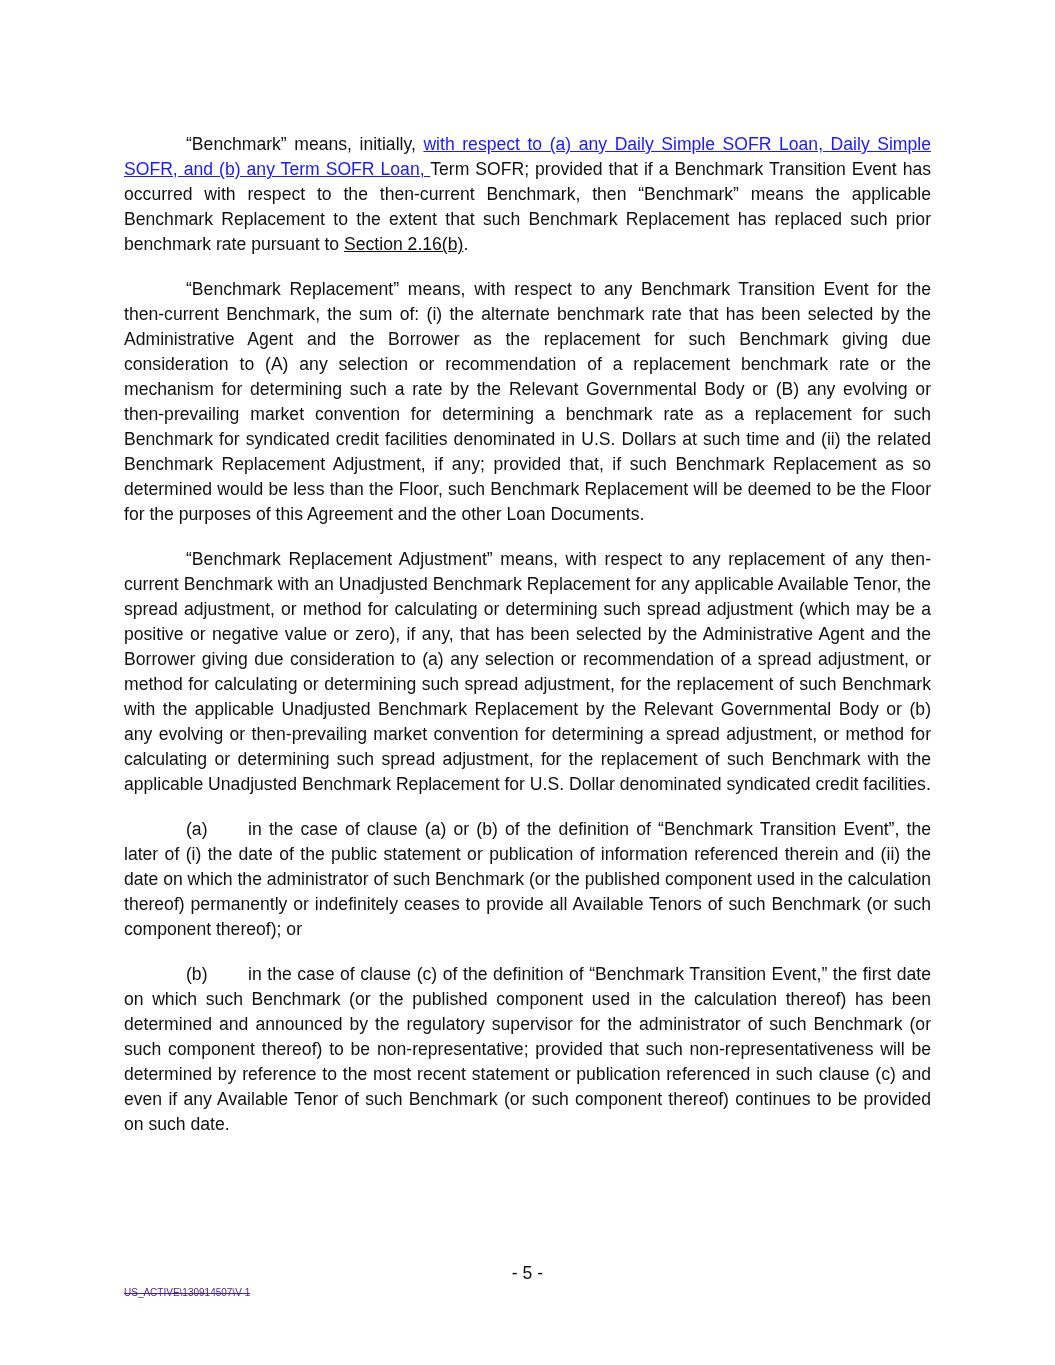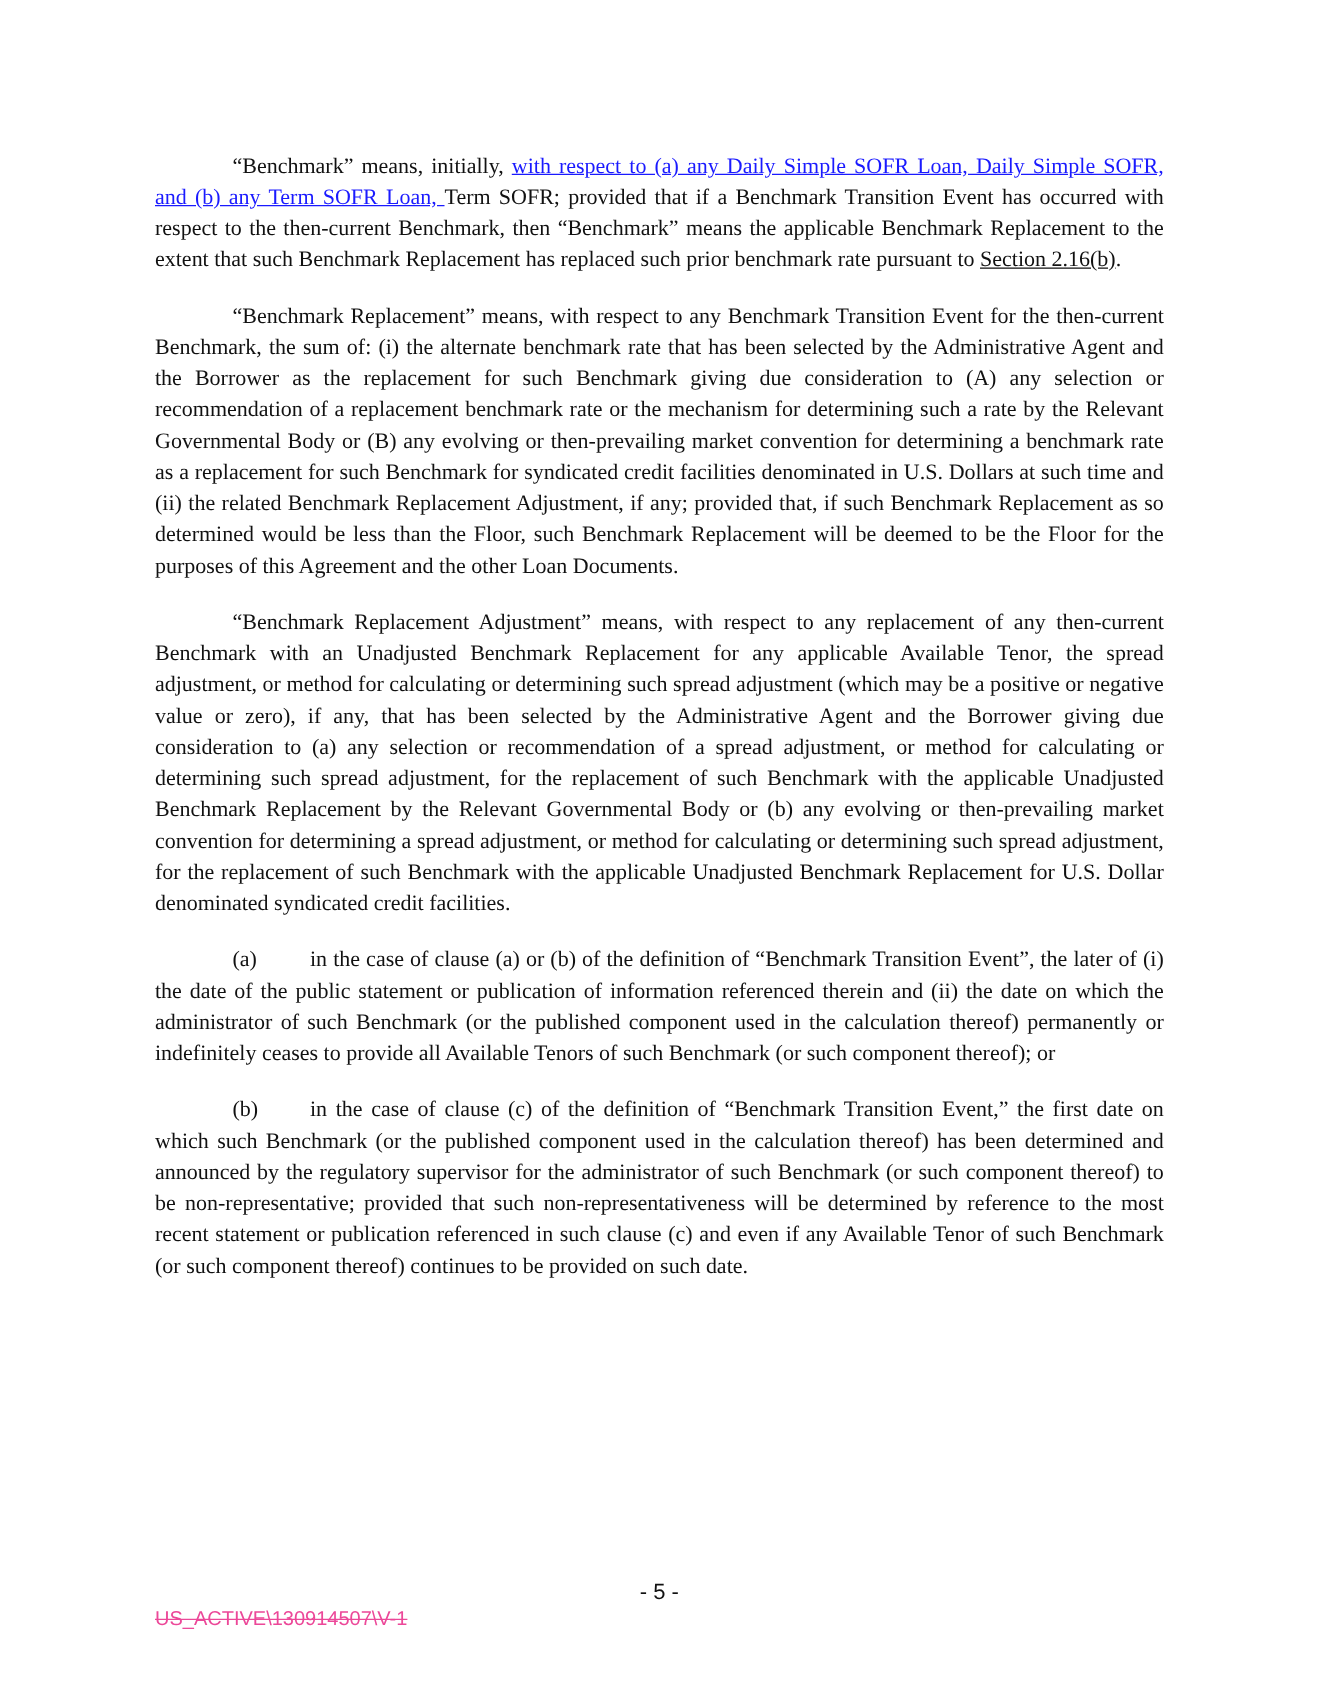--- a/index.html
+++ b/index.html
@@ -1,34 +1,34 @@
 <!DOCTYPE html>
 <html><head>
 <meta charset="utf-8">
 <style>
   html, body { margin: 0; padding: 0; background: #ffffff; }
   body { width: 1055px; height: 1365px; position: relative; overflow: hidden; }
   .page {
-    position: absolute; left: 124px; top: 120px; width: 807px;
-    font-family: Liberation Serif, serif;
+    position: absolute; left: 124px; top: 132px; width: 807px;
+    font-family: Liberation Sans, sans-serif;
     font-size: 17.6px; line-height: 25px; color: #111111;
   }
   .para { margin: 0 0 20px 0; text-align: justify; text-indent: 62px; }
   .para.list { text-indent: 62px; }
   .label { display: inline-block; width: 62px; text-indent: 0; }
   .ins { color: #1a1aff; text-decoration: underline; }
   .u { text-decoration: underline; }
   .page-number {
     position: absolute; top: 1263px; left: 0; width: 1055px; text-align: center;
     font-family: "Liberation Sans", sans-serif; font-size: 17.6px; color: #111;
   }
   .footer-id {
     position: absolute; top: 1287px; left: 124px;
-    font-family: "Liberation Sans", sans-serif; font-size: 16px;
-    color: #ec4899; text-decoration: line-through;
+    font-family: "Liberation Sans", sans-serif; font-size: 10px;
+    color: #4c1d95; text-decoration: line-through;
   }
 </style>
 </head>
 <body>
 
 <div class="page">
   <p class="para">
     <span>“Benchmark” means, initially, </span><span class="ins">with respect to (a) any Daily Simple SOFR Loan, Daily Simple SOFR, and (b) any Term SOFR Loan, </span><span>Term SOFR; provided that if a Benchmark Transition Event has occurred with respect to the then-current Benchmark, then “Benchmark” means the applicable Benchmark Replacement to the extent that such Benchmark Replacement has replaced such prior benchmark rate pursuant to </span><span class="u">Section 2.16(b)</span><span>.</span>
   </p>
 

